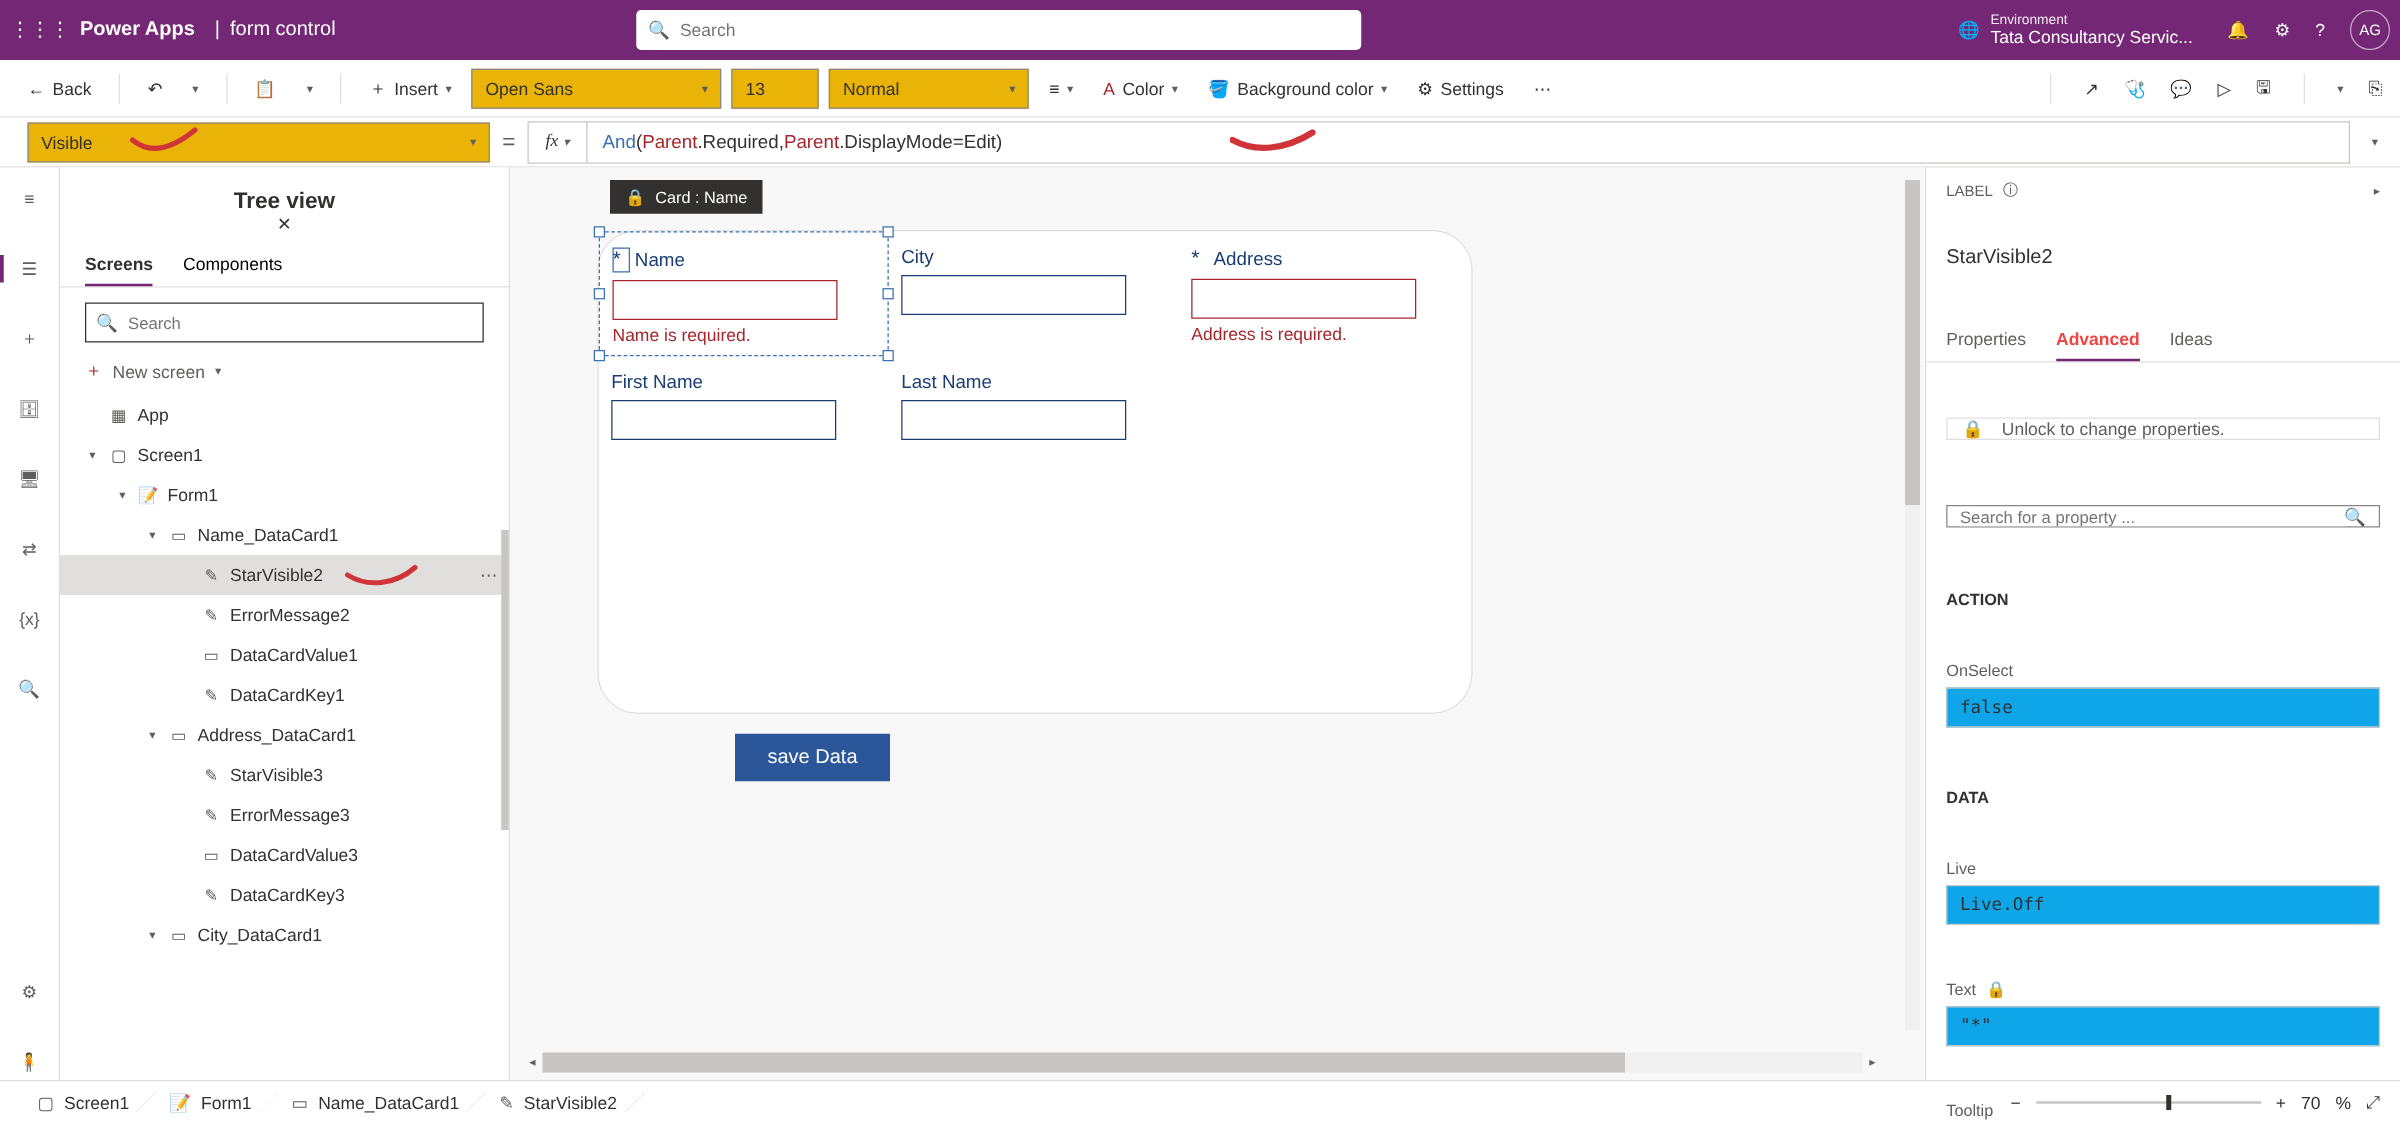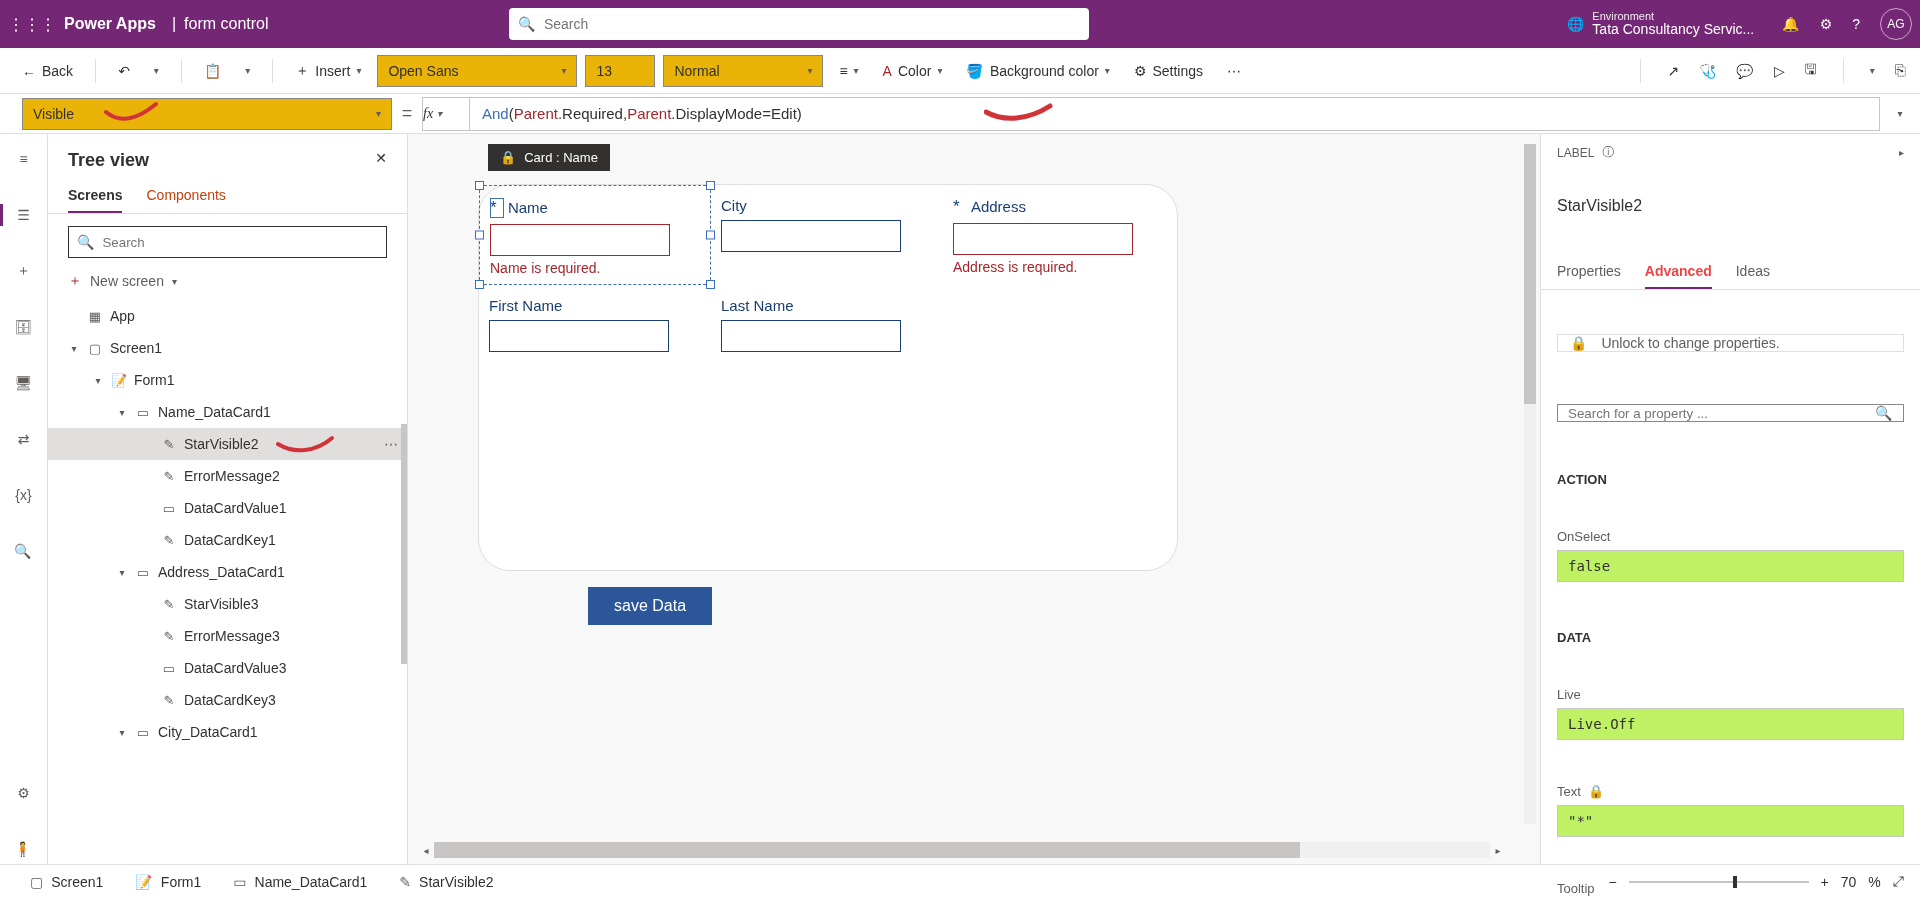--- a/index.html
+++ b/index.html
@@ -31,36 +31,36 @@
 .font-size { width:70px;}
 .font-weight { width:160px;}
 .cmdbar .right { margin-left:auto; display:flex; align-items:center; gap:20px;}
 .chev { font-size:10px; color:#605e5c;}
 
 
 .formula-row { height:40px; display:flex; align-items:center; border-bottom:1px solid #e1dfdd;}
 .prop-select { width:370px; margin-left:22px; }
 .prop-select .select { width:100%; justify-content:space-between;}
 .eq { width:30px; text-align:center; font-size:18px; color:#605e5c;}
-.fx-box { width:48px; height:34px; border:1px solid #c8c6c4; display:flex; align-items:center; font-style:italic; gap:4px;}
+.fx-box { width:48px; height:34px; border:1px solid #c8c6c4; display:flex; align-items:center; justify-content:center; font-style:italic; gap:4px;}
 .formula-input { flex:1; height:34px; border:1px solid #c8c6c4; border-left:none; display:flex; align-items:center; padding:0 12px; font-family: Consolas, monospace; font-size:15px;}
 .tok-fn{color:#3b6fb6;} .tok-id{color:#a4262c;} .tok-op{color:#323130;}
 .expand-btn{width:40px; display:flex; align-items:center; justify-content:center;}
 
 
 .main { display:flex; height: calc(898px - 48px - 46px - 40px - 34px);}
 .rail { width:48px; border-right:1px solid #e1dfdd; display:flex; flex-direction:column; align-items:center; padding-top:10px; gap:26px; color:#605e5c;}
 .rail .ritem{width:48px; height:30px; display:flex; align-items:center; justify-content:center; position:relative;}
 .rail .ritem.active::before{content:""; position:absolute; left:0; top:4px; bottom:4px; width:3px; background:#742774;}
 
 .tree-panel { width:360px; border-right:1px solid #e1dfdd; display:flex; flex-direction:column; background:#fff;}
-.tree-hd { display:flex; align-items:flex-start; justify-content:space-between; padding:16px 20px 8px 20px;}
+.tree-hd { display:flex; align-items:center; justify-content:space-between; padding:16px 20px 8px 20px;flex-direction:column;}
 .tree-hd h2{font-size:18px; font-weight:600;}
 .tree-tabs { display:flex; gap:24px; padding:0 20px; border-bottom:1px solid #e1dfdd;}
-.tree-tabs .tab{padding:8px 0; font-size:14px; color:#c2410c; cursor:pointer;}
+.tree-tabs .tab{padding:8px 0; font-size:14px; color:#000000; cursor:pointer;}
 .tree-tabs .tab.active{color:#323130; font-weight:600; border-bottom:2px solid #742774;}
 .tree-search{margin:12px 20px 8px 20px; border:1px solid #323130; height:32px; display:flex; align-items:center; padding:0 8px; gap:8px;}
 .tree-search input{border:none; outline:none; flex:1;}
 .new-screen{display:flex; align-items:center; gap:8px; padding:6px 20px; color:#605e5c; cursor:pointer;}
 .tree-list{flex:1; overflow-y:auto; padding:4px 0;}
 .node{display:flex; align-items:center; height:32px; padding-right:8px; cursor:pointer; gap:6px;}
 .node.selected{background:#e1dfdd;}
 .node .caret{width:12px; text-align:center; font-size:10px; color:#605e5c;}
 .node .ico{width:18px; text-align:center; color:#605e5c; font-size:13px;}
 .node .more{margin-left:auto; color:#605e5c; letter-spacing:1px; font-size:14px;}
@@ -94,21 +94,21 @@
 .props-name{padding:0 16px 8px 16px; font-size:16px;}
 .props-tabs{display:flex; gap:24px; padding:0 16px; border-bottom:1px solid #e1dfdd;}
 .props-tabs .tab{padding:8px 0; font-size:14px; color:#605e5c; cursor:pointer;}
 .props-tabs .tab.active{color:#ef4444; font-weight:600; border-bottom:2px solid #742774;}
 .unlock{margin:12px 16px; border:1px solid #e1dfdd; height:40px; display:flex; align-items:center; padding:0 12px; gap:14px; color:#605e5c; cursor:pointer;}
 .prop-search{margin:8px 16px; border:1px solid #8a8886; height:34px; display:flex; align-items:center; padding:0 10px;}
 .prop-search input{border:none; outline:none; flex:1;}
 .sect{padding:10px 16px 4px 16px; font-size:13px; font-weight:600; color:#323130;}
 .prop-item{padding:6px 16px;}
 .prop-lbl{font-size:13px; color:#605e5c; display:flex; align-items:center; gap:8px;}
-.prop-val{margin-top:6px; border:1px solid #c8c6c4; height:32px; padding:0 10px; font-family:Consolas,monospace; font-size:14px; display:flex; align-items:center; background:#bef264;}
+.prop-val{margin-top:6px; border:1px solid #c8c6c4; height:32px; padding:0 10px; font-family:Consolas,monospace; font-size:14px; display:flex; align-items:center; background:#0ea5e9;}
 
 
 .statusbar{height:34px; border-top:1px solid #e1dfdd; display:flex; align-items:center; padding:0 16px; gap:4px; background:#fff;}
 .crumb{display:flex; align-items:center; gap:8px; padding:0 14px; height:100%; position:relative;}
 .crumb::after{content:""; position:absolute; right:-8px; top:4px; bottom:4px; width:16px; background:linear-gradient(135deg, transparent 49%, #e1dfdd 50%, transparent 51%);}
 .crumb .ico{color:#605e5c;}
 .statusbar .zoom{margin-left:auto; display:flex; align-items:center; gap:12px;}
 .zoom .track{width:180px; height:2px; background:#c8c6c4; position:relative;}
 .zoom .thumb{position:absolute; left:58%; top:-5px; width:4px; height:12px; background:#323130;}
 

